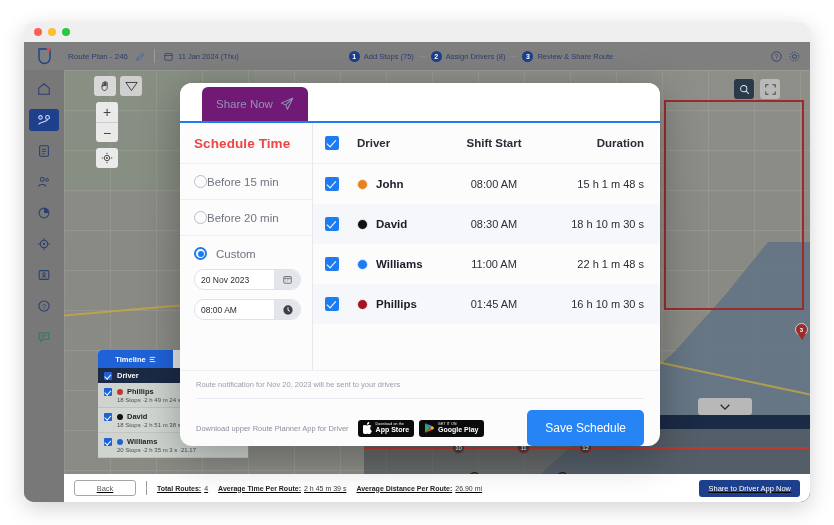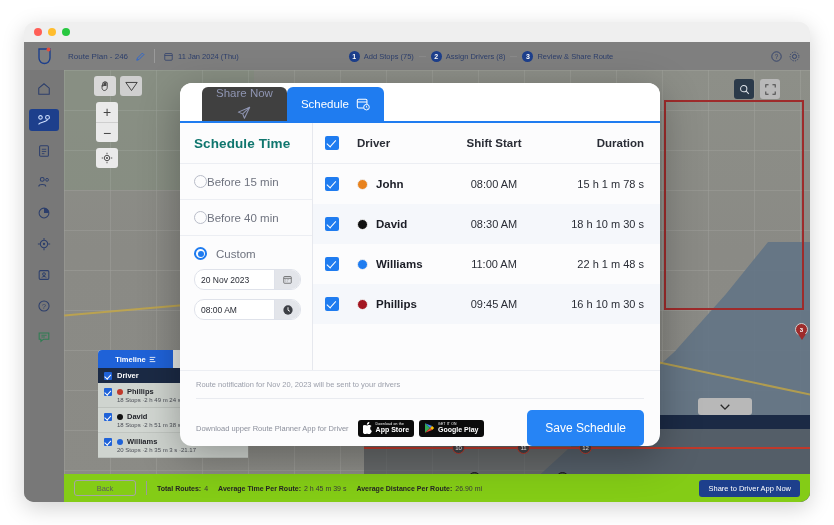--- a/index.html
+++ b/index.html
@@ -123,44 +123,44 @@
   .tl-tools { position:absolute; left: 300px; top: 328px; height: 18px; background:#1b2a45; display:flex; align-items:center;
      gap: 6px; padding: 0 8px; border-radius: 3px 3px 0 0; }
   .tl-tools span { color:#cfd6e4; font-size: 8px; }
   .tl-chev { position:absolute; right: 58px; top: 328px; width: 54px; height: 17px; background:#b8b8b8; border-radius: 3px;
      display:flex; align-items:center; justify-content:center; }
   .tl-lane { position:absolute; height: 2px; }
   .tl-node { position:absolute; width: 13px; height: 13px; border-radius:50%; background: rgba(60,63,68,.9);
      display:flex; align-items:center; justify-content:center; font-size: 6px; color:#fff; }
 
   
-  .bottombar { position: absolute; left: 40px; bottom: 0; width: 746px; height: 28px; background: #84cc16;
-     display:flex; align-items:center; padding: 0 10px; gap: 10px; }
+  .bottombar { position: absolute; left: 40px; bottom: 0; width: 746px; height: 28px; background: #ffffff;
+     display:flex; align-items:center; padding: 0 10px; gap: 10px; text-decoration: underline; }
   .backbtn { width: 62px; height: 16px; border: 1px solid #a6a6a6; border-radius: 3px; color: #5d5d5d;
      font-size: 7.5px; display:flex; align-items:center; justify-content:center; }
   .statlbl { font-size: 7px; color: #262626; font-weight: bold; }
   .statval { font-size: 7px; color: #3a3a3a; margin-left: 3px; }
   .stat { display:flex; align-items:baseline; }
   .sharebtn { margin-left:auto; background:#1d3f8c; color:#fff; font-size:7.5px; padding: 4px 9px; border-radius:3px; }
 
   
   .modal {
     position: absolute; left: 180px; top: 83px; width: 480px; height: 363px;
     background: #fcfcfd; border-radius: 12px; box-shadow: 0 10px 40px rgba(0,0,0,.30);
     overflow: hidden; display:flex; flex-direction: column;
   }
   .tabs { height: 38px; display: flex; align-items: flex-end; background:#fff; padding-left: 22px; }
   .tab { height: 34px; display:flex; align-items:center; gap: 7px; padding: 0 14px; font-size: 11.5px; border-radius: 6px 6px 0 0; }
-  .tab.inactive { color: #8f95b2; background: #404040; flex-direction: column; }
+  .tab.inactive { color: #8f95b2; background: #701a75; }
   .tab.active { color: #fff; background: #1f7cf0; font-weight: 500; }
   .tabs-underline { height: 2px; background: #1f7cf0; }
 
   .body { flex: 1; display: flex; min-height: 0; }
   .leftcol { width: 133px; border-right: 1px solid #e6e8ee; display:flex; flex-direction:column; background: #fcfcfd; }
-  .sched-title { font-size: 13.5px; font-weight: bold; color: #0f766e; padding: 13px 0 12px 14px; border-bottom: 1px solid #eceef3; letter-spacing:.1px; }
+  .sched-title { font-size: 13.5px; font-weight: bold; color: #ef4444; padding: 13px 0 12px 14px; border-bottom: 1px solid #eceef3; letter-spacing:.1px; }
   .radio-row { display:flex; align-items:center; gap: 0; padding: 11px 0 11px 14px; border-bottom: 1px solid #eceef3; }
   .radio { width: 13px; height: 13px; border-radius: 50%; border: 1.6px solid #b9bdc9; flex: none; }
   .radio.on { border-color: #1f7cf0; border-width: 2px; position: relative; }
   .radio.on::after { content:""; position:absolute; left: 2.4px; top: 2.4px; width: 6px; height: 6px; border-radius:50%; background:#1f7cf0; }
   .radio-lbl { font-size: 11.5px; color: #6f737f; }
   .custom-block { padding: 11px 0 0 14px; }
   .custom-top { display:flex; align-items:center; gap: 9px; }
   .field { margin-top: 9px; width: 107px; height: 21px; display:flex; border: 1px solid #dfe2ea; border-radius: 10px; overflow:hidden; background:#fff; }
   .field .val { flex:1; display:flex; align-items:center; padding-left: 6px; font-size: 8.5px; color:#2a2d36; }
   .field .adorn { width: 26px; background:#e3e5ea; display:flex; align-items:center; justify-content:center; border-left:1px solid #dfe2ea; }
@@ -495,44 +495,35 @@
 <div class="modal">
 
   <div class="tabs">
     <div class="tab inactive">
       <span>Share Now</span>
       <svg width="14" height="14" viewBox="0 0 16 16">
             <path d="M14.5 1.5L1.5 7l5 2 2 5z" fill="none" stroke="#8f95b2" stroke-width="1.2" stroke-linejoin="round"></path>
             <path d="M6.5 9l8-7.5" fill="none" stroke="#8f95b2" stroke-width="1.2"></path>
           </svg>
     </div>
-    <div class="tab active">
-      <span>Schedule</span>
-      <svg width="14" height="14" viewBox="0 0 16 16">
-            <rect x="1.5" y="2.5" width="11" height="10" rx="1.3" fill="none" stroke="#fff" stroke-width="1.2"></rect>
-            <path d="M1.5 5.6h11" stroke="#fff" stroke-width="1.2"></path>
-            <circle cx="12" cy="11.6" r="3.2" fill="#1f7cf0" stroke="#fff" stroke-width="1.1"></circle>
-            <path d="M12 10v1.8l1.2.8" stroke="#fff" stroke-width="1"></path>
-          </svg>
-    </div>
   </div>
   <div class="tabs-underline"></div>
 
   <div class="body">
 
     <div class="leftcol">
       <div class="sched-title">Schedule Time</div>
 
       <div class="radio-row">
         <div class="radio"></div>
         <div class="radio-lbl">Before 15 min</div>
       </div>
       <div class="radio-row">
         <div class="radio"></div>
-        <div class="radio-lbl">Before 40 min</div>
+        <div class="radio-lbl">Before 20 min</div>
       </div>
 
       <div class="custom-block">
         <div class="custom-top">
           <div class="radio on"></div>
           <div class="radio-lbl">Custom</div>
         </div>
         <div class="field">
           <div class="val">20 Nov 2023</div>
           <div class="adorn">
@@ -565,21 +556,21 @@
 
       <div class="trow">
         <div class="cb"></div>
         <div class="col-driver">
               <div class="d-name">
           <span class="ddot" style="background:#e8821e"></span>
           <span>John</span>
         </div>
             </div>
         <div class="col-shift t-shift">08:00 AM</div>
-        <div class="col-dur t-dur">15 h 1 m 78 s</div>
+        <div class="col-dur t-dur">15 h 1 m 48 s</div>
       </div>
 
       <div class="trow alt">
         <div class="cb"></div>
         <div class="col-driver">
               <div class="d-name">
           <span class="ddot" style="background:#111111"></span>
           <span>David</span>
         </div>
             </div>
@@ -600,21 +591,21 @@
       </div>
 
       <div class="trow alt">
         <div class="cb"></div>
         <div class="col-driver">
               <div class="d-name">
           <span class="ddot" style="background:#a31621"></span>
           <span>Phillips</span>
         </div>
             </div>
-        <div class="col-shift t-shift">09:45 AM</div>
+        <div class="col-shift t-shift">01:45 AM</div>
         <div class="col-dur t-dur">16 h 10 m 30 s</div>
       </div>
     </div>
   </div>
 
   <div class="notebar">
     <div class="note">Route notification for Nov 20, 2023 will be sent to your drivers</div>
   </div>
   <div class="hr"></div>
 

